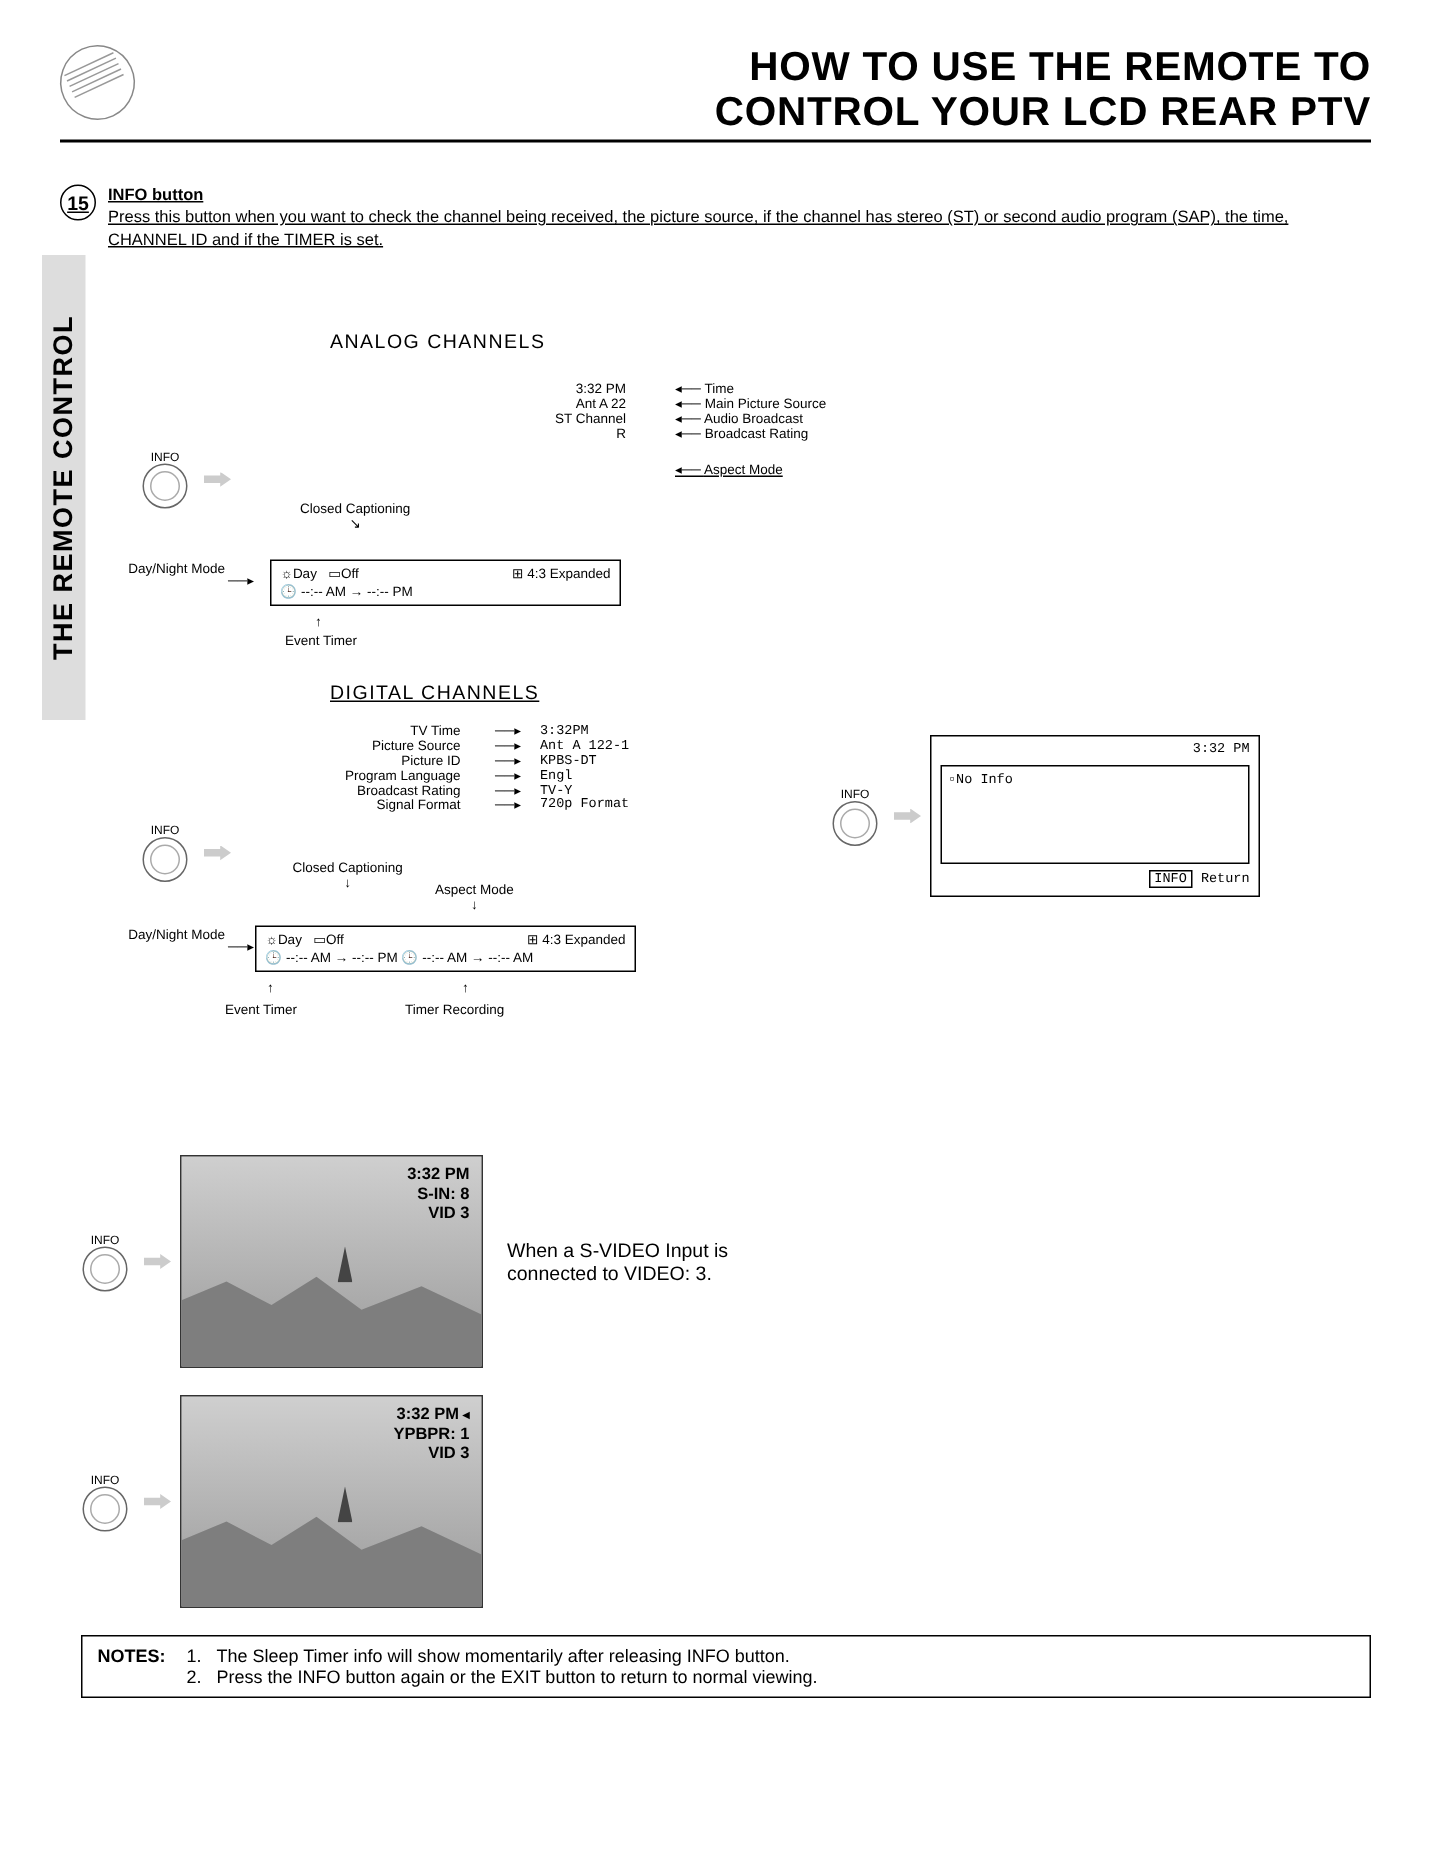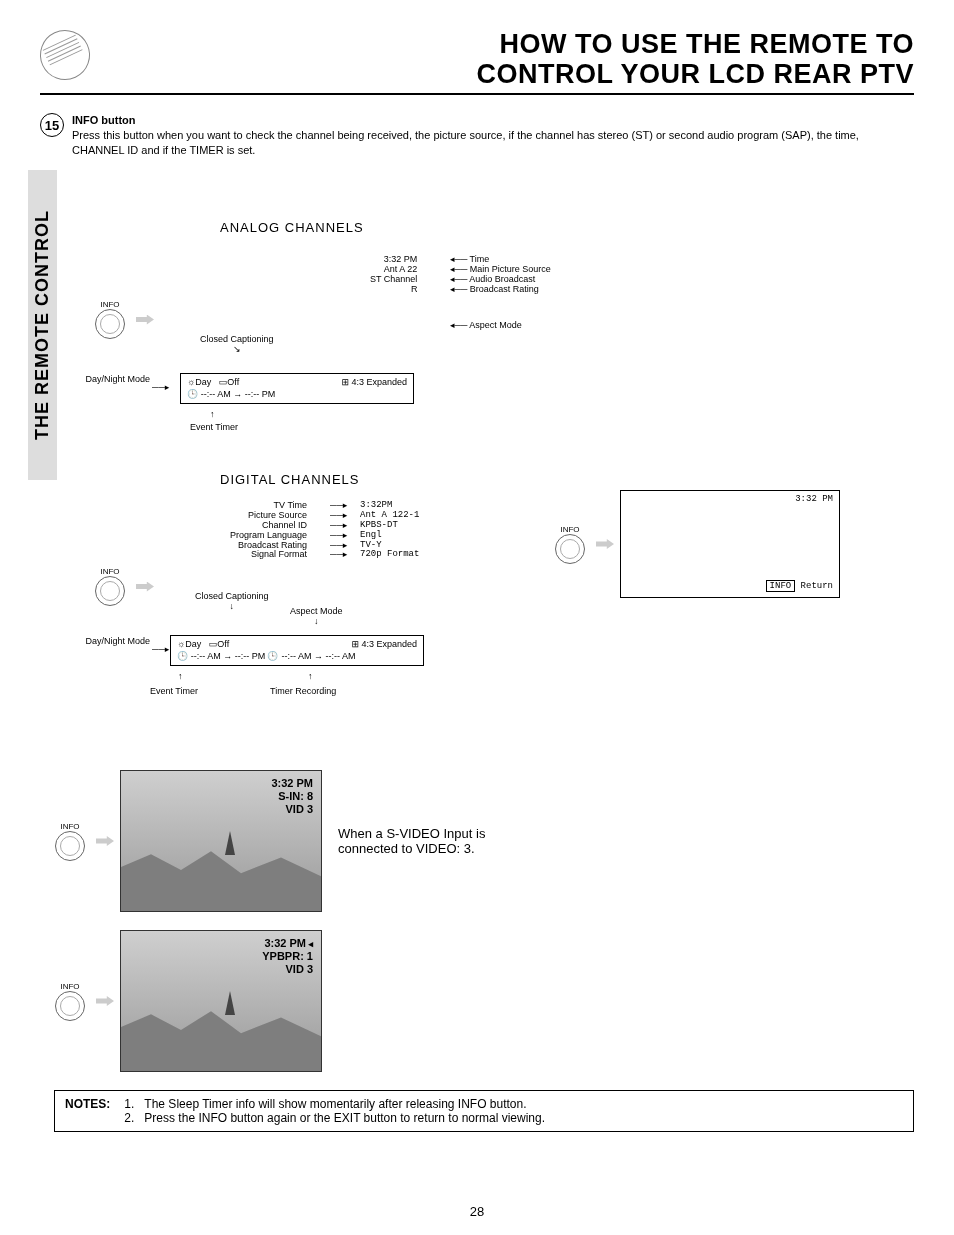--- a/index.html
+++ b/index.html
@@ -43,22 +43,23 @@
     box-shadow: 0 4px 0 #999, 0 -4px 0 #999, 0 8px 0 #999, 0 -8px 0 #999;
   }
   .title {
     text-align: right;
     font-weight: 900;
     font-size: 27px;
     letter-spacing: 0.5px;
     line-height: 1.1;
   }
   .section-15 {
-    margin-top: 18px;
+    margin-top: 28px;
     display: flex;
+    text-decoration: underline;
   }
   .circled-num {
     width: 22px; height: 22px;
     border: 1.5px solid #000;
     border-radius: 50%;
     display: inline-flex;
     align-items: center;
     justify-content: center;
     font-size: 13px;
     font-weight: bold;
@@ -110,21 +111,21 @@
   .osd-box {
     border: 1px solid #000;
     font-size: 9px;
     padding: 3px 6px;
     background: #fff;
     line-height: 1.3;
     position: relative;
   }
   .small-label { font-size: 9px; line-height: 1.1; }
   .analog-block { position: absolute; left: 90px; top: 220px; width: 500px; }
-  .digital-block { position: absolute; left: 90px; top: 472px; width: 500px; }
+  .digital-block { position: absolute; left: 90px; top: 454px; width: 500px; text-decoration: underline; }
   .noinfo-block { position: absolute; left: 550px; top: 490px; width: 290px; }
   .svideo-block { position: absolute; left: 50px; top: 770px; width: 520px; }
   .ypbpr-block  { position: absolute; left: 50px; top: 930px; width: 520px; }
   .tv-screen {
     width: 200px; height: 140px;
     border: 1px solid #333;
     background: linear-gradient(#cfcfcf, #9a9a9a);
     position: relative;
     overflow: hidden;
   }
@@ -207,21 +208,21 @@
         <div>Ant A 22</div>
         <div>ST Channel</div>
         <div>R</div>
       </div>
 
       <div style="position:absolute; left:360px; top:10px;" class="small-label">
         <div>◂── <span>Time</span></div>
         <div>◂── <span>Main Picture Source</span></div>
         <div>◂── <span>Audio Broadcast</span></div>
         <div>◂── <span>Broadcast Rating</span></div>
-        <div style="margin-top:26px;">◂── <span>Aspect Mode</span></div>
+        <div style="margin-top:14px;text-decoration:underline;">◂── <span>Aspect Mode</span></div>
       </div>
 
       <div class="flex-row" style="position:absolute; left:0; top:55px;">
         <div class="info-btn">
           <div class="lbl">INFO</div>
           <div class="circ"></div>
         </div>
         <div class="arrow-right"></div>
       </div>
 
@@ -247,21 +248,21 @@
   </div>
 
   <div class="digital-block">
     <div class="diagram-title" style="margin-left:130px;">DIGITAL CHANNELS</div>
 
     <div style="position:relative; height:230px; margin-top:10px;">
 
       <div style="position:absolute; left:140px; top:4px; text-align:right;" class="small-label">
         <div>TV Time</div>
         <div>Picture Source</div>
-        <div>Channel ID</div>
+        <div>Picture ID</div>
         <div>Program Language</div>
         <div>Broadcast Rating</div>
         <div>Signal Format</div>
       </div>
 
       <div style="position:absolute; left:240px; top:4px;" class="small-label">
         <div>──▸</div>
           <div>──▸</div>
           <div>──▸</div>
           <div>──▸</div>
@@ -312,20 +313,23 @@
   <div class="noinfo-block">
     <div class="flex-row">
       <div class="info-btn">
         <div class="lbl">INFO</div>
         <div class="circ"></div>
       </div>
       <div class="arrow-right"></div>
       <div style="flex:1;">
         <div class="osd-box mono" style="height:100px; position:relative;">
           <div style="text-align:right;">3:32 PM</div>
+          <div style="border:1px solid #000; margin-top:4px; padding:4px; height:56px;">
+            <span>▫</span><span>No Info</span>
+          </div>
           <div style="position:absolute; right:6px; bottom:4px;">
             <span style="border:1px solid #000; padding:0 3px;">INFO</span>
             <span>Return</span>
           </div>
         </div>
       </div>
     </div>
   </div>
 
   <div class="svideo-block flex-row">
@@ -364,14 +368,13 @@
   </div>
 
   <div class="notes-box">
     <div style="font-weight:bold;">NOTES:</div>
     <div>
       <div><span>1.&nbsp;&nbsp;&nbsp;</span><span>The Sleep Timer info will show momentarily after releasing INFO button.</span></div>
       <div><span>2.&nbsp;&nbsp;&nbsp;</span><span>Press the INFO button again or the EXIT button to return to normal viewing.</span></div>
     </div>
   </div>
 
-  <div class="page-num">28</div>
 </div>
 
 </body></html>

